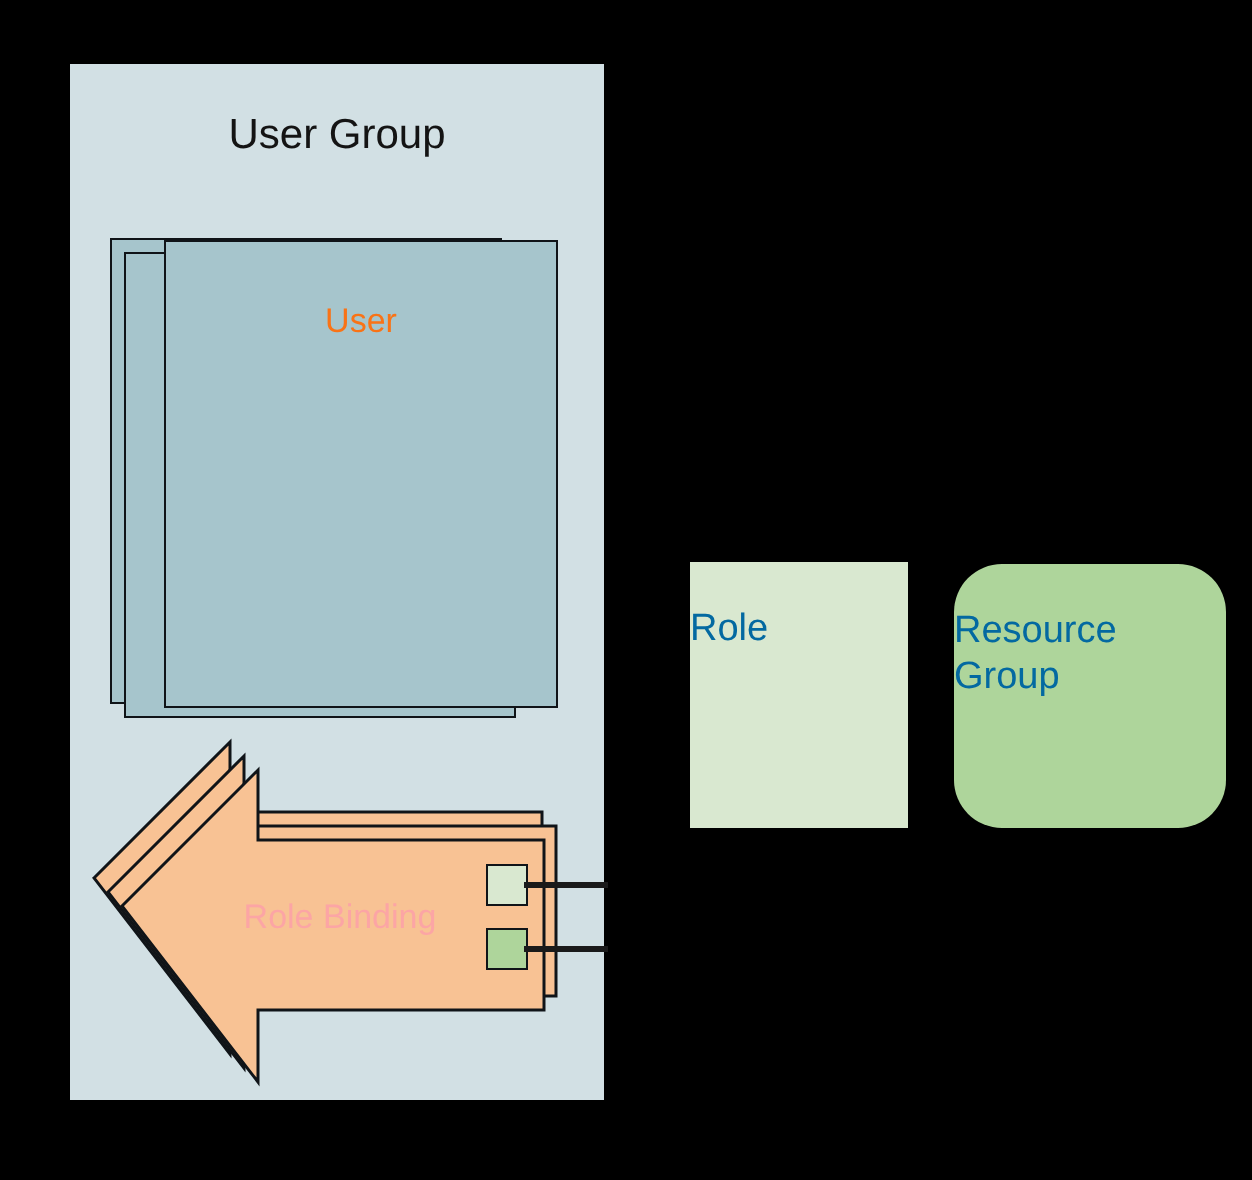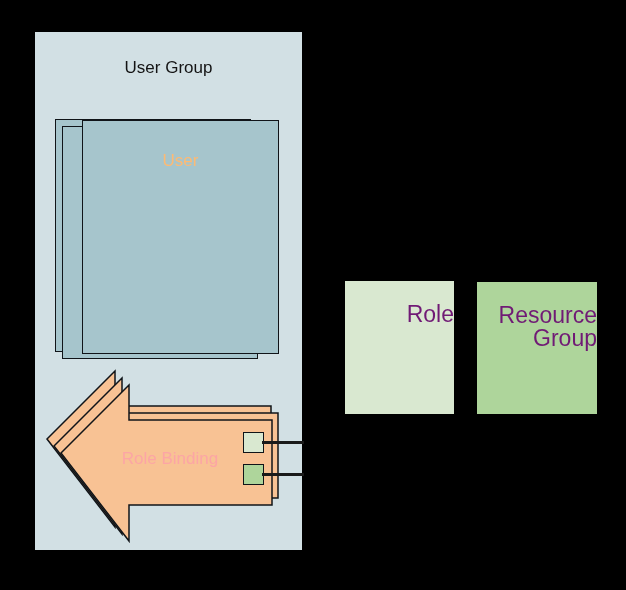--- a/index.html
+++ b/index.html
@@ -27,21 +27,21 @@
     width: 267px;
     height: 518px;
     background: #d2e0e4;
   }
   .user-group-title {
     position: absolute;
     left: 35px;
     top: 57px;
     width: 267px;
     text-align: center;
-    font-size: 17px;
+    font-size: 21px;
     color: #141414;
     line-height: 22px;
     white-space: pre-line;
   }
 
   
   .user-card {
     position: absolute;
     width: 196px;
     height: 233px;
@@ -52,21 +52,21 @@
   .user-card.l1 { left: 55px;  top: 119px; }
   .user-card.l2 { left: 62px;  top: 126px; }
   .user-card.l3 { left: 82px;  top: 120px; width: 197px; height: 234px; }
   .user-card-label {
     position: absolute;
     left: 82px;
     top: 151px;
     width: 197px;
     text-align: center;
     font-size: 17px;
-    color: #fdba74;
+    color: #f97316;
   }
 
   
   .arrow-layer {
     position: absolute;
     width: 225px;
     height: 156px;
   }
   .arrow-layer svg { display: block; overflow: visible; }
   .arrow-layer.a1 { left: 47px; top: 371px; }
@@ -105,40 +105,41 @@
 
   
   .plain-box {
     position: absolute;
     box-sizing: border-box;
   }
   .plain-box .box-label {
     position: absolute;
     left: 0;
     right: 0;
-    text-align: right;
-    font-size: 23px;
-    color: #701a75;
+    text-align: left;
+    font-size: 19px;
+    color: #0369a1;
     line-height: 23px;
     white-space: pre-line;
   }
   .role-box {
     left: 345px;
     top: 281px;
     width: 109px;
     height: 133px;
     background: #d9e8d0;
   }
   .role-box .box-label { top: 22px; }
   .resource-box {
     left: 477px;
     top: 282px;
-    width: 120px;
+    width: 136px;
     height: 132px;
     background: #aed59b;
+    border-radius: 24px;
   }
   .resource-box .box-label { top: 22px; }
 </style>
 </head>
 <body>
 
 <div id="canvas">
 
   <div class="user-group-panel"></div>
   <div class="user-group-title">User Group</div>

